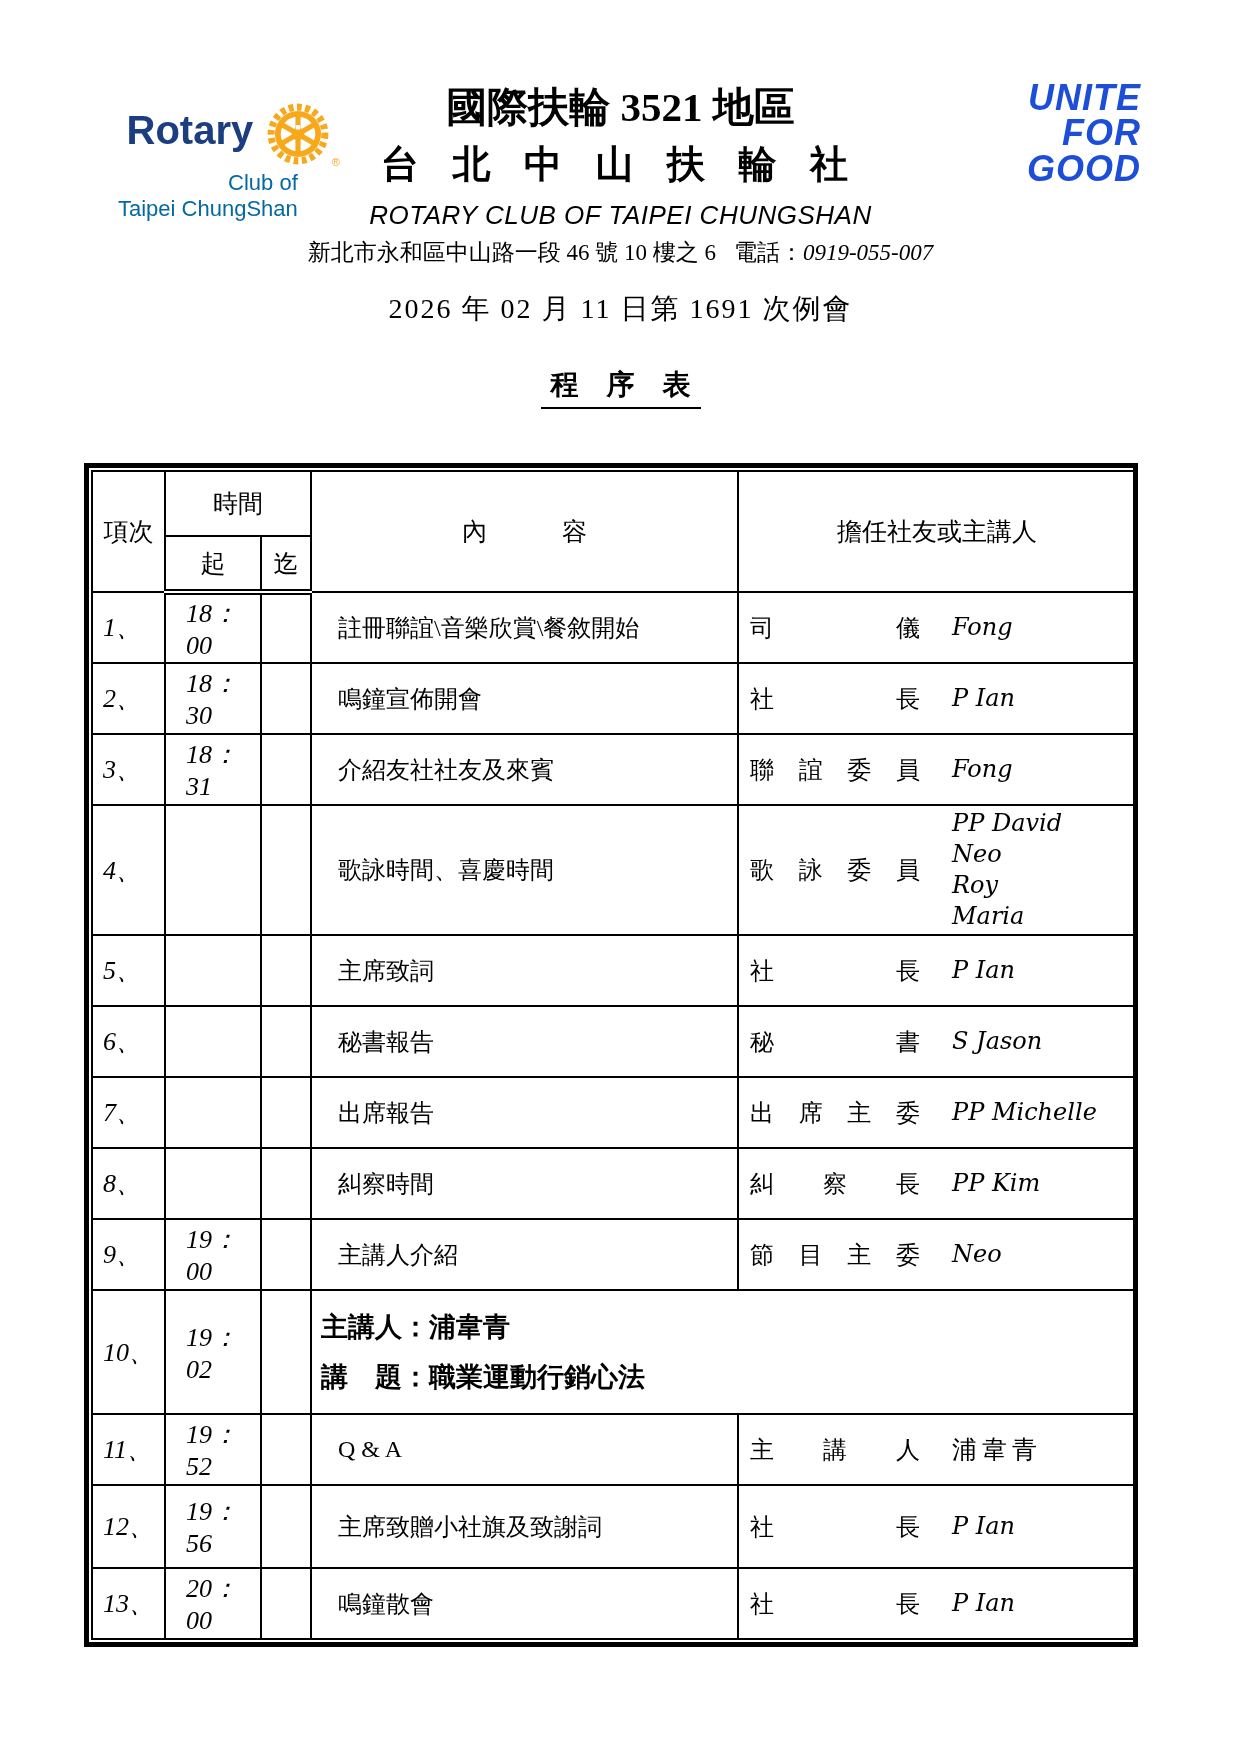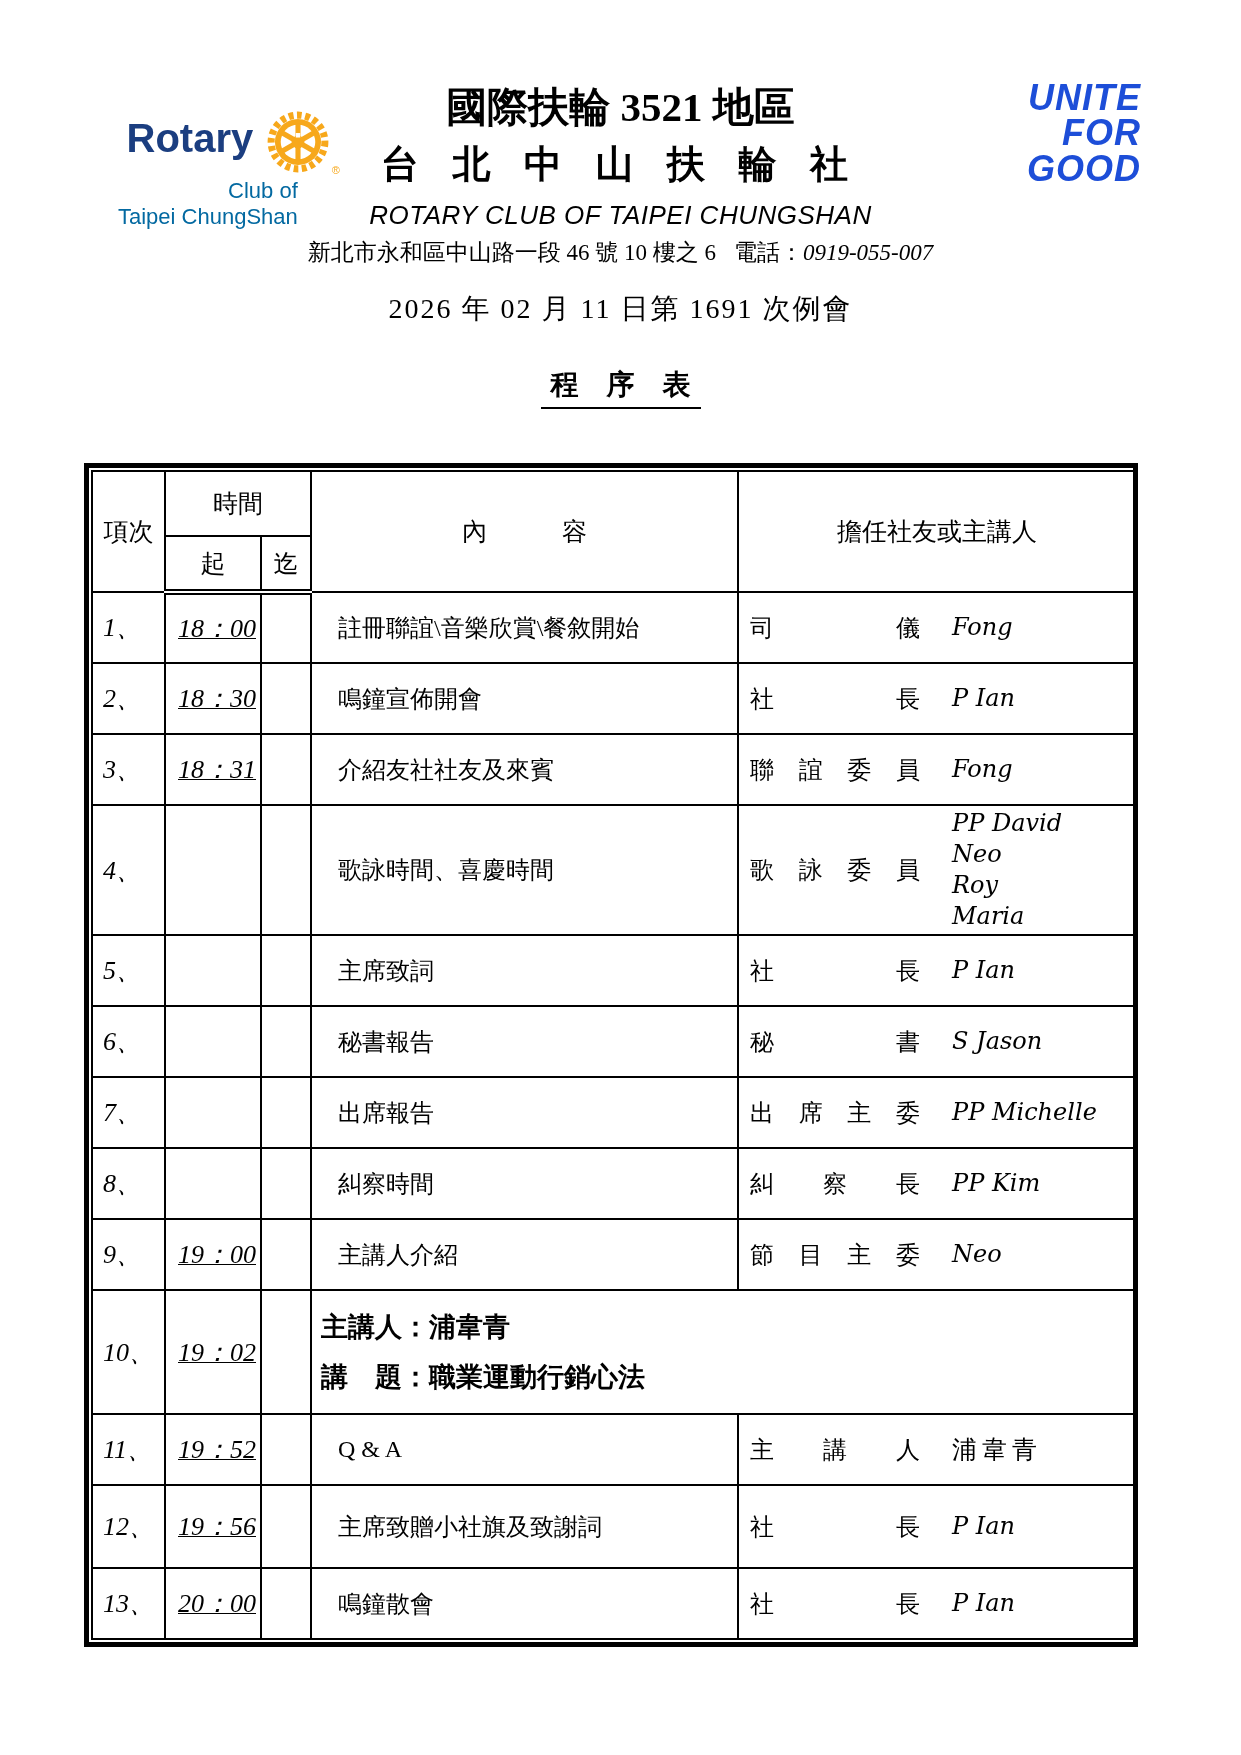--- a/index.html
+++ b/index.html
@@ -5,21 +5,21 @@
   * { margin:0; padding:0; box-sizing:border-box; }
   html,body { background:#fff; }
   body {
     width:1241px; height:1755px; position:relative;
     font-family:"Liberation Serif","DejaVu Serif",serif;
     color:#000; overflow:hidden;
   }
   
   .header { position:relative; padding-top:84px; text-align:center; }
   .logo {
-    position:absolute; left:118px; top:110px;
+    position:absolute; left:118px; top:102px;
     display:grid; grid-template-columns:auto auto; align-items:flex-start;
     font-family:"Liberation Sans","DejaVu Sans",sans-serif;
   }
   .brand { font-size:40px; font-weight:bold; color:#1b3e80; line-height:1.4; text-align:right; }
   .wheel-wrap { position:relative; margin-left:8px; }
   .reg-mark { position:absolute; right:-6px; bottom:2px; font-size:11px; color:#f7a81b; }
   .logo-sub { grid-column:1 / span 2; text-align:right; color:#0369a1; font-size:22px; line-height:1.2; padding-right:36px; }
   .unite {
     position:absolute; left:955px; top:80px; text-align:right;
     font-family:"Liberation Sans","DejaVu Sans",sans-serif;
@@ -42,21 +42,21 @@
     border:5px solid #000; padding:2px;
   }
   table { border-collapse:collapse; width:100%; table-layout:fixed; }
   th, td { border:2px solid #000; vertical-align:middle; font-weight:normal; }
   th { font-size:25px; text-align:center; }
   tr.hdr1 th, tr.hdr2 th { border-bottom-width:2px; }
   th.hb, tr.hdr2 th { border-bottom:6px double #000; }
   th.time-th { border-bottom:2px solid #000 !important; }
   td.c-no   { padding-left:10px; }
   td.c-no span, td.c-from span { font-style:italic; font-size:26px; }
-  td.c-from { padding-left:12px;text-decoration:underline; }
+  td.c-from { padding-left:20px; }
   td.c-content { padding-left:26px; font-size:24px; }
   .host-wrap { display:flex; align-items:center; width:100%; }
   .role {
     width:170px; margin-left:11px; font-size:24px;
     text-align:justify; text-align-last:justify; text-justify:inter-character;
     flex-shrink:0;
   }
   .names { margin-left:32px; font-family:"DejaVu Serif","Liberation Serif",serif; font-style:italic; font-size:24px; line-height:31px; }
   .name-zh { font-style:normal; font-family:"Liberation Serif","DejaVu Serif",serif; font-size:25px; letter-spacing:5px; }
   td.c-merged { padding-left:9px; }

